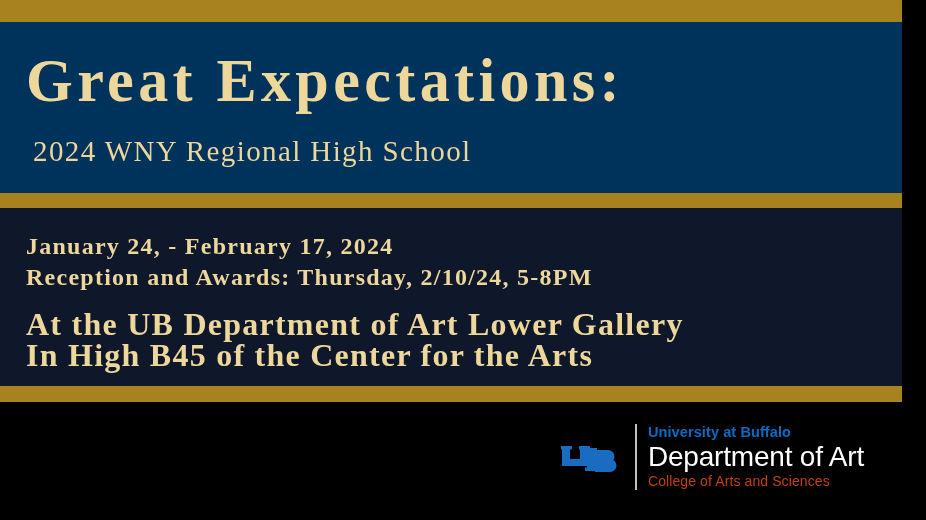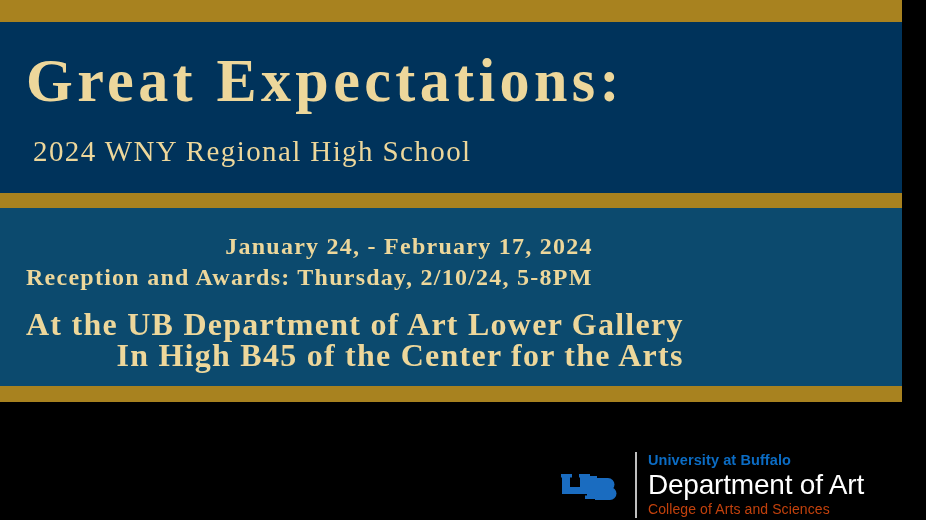--- a/index.html
+++ b/index.html
@@ -44,46 +44,44 @@
     font-size:29px;
     line-height:38px;
     letter-spacing:1.4px;
     white-space:nowrap;
     margin-left:7px;
   }
   .subtitle div{white-space:nowrap;}
 
   
   .red{
-    background:#0c4a6e;
+    background:#0f172a;
     height:178px;
     position:relative;
     box-sizing:border-box;
-    text-align:right;
   }
   .red-block-a{
     position:absolute;left:26px;top:23px;
     color:#EDD79B;font-weight:700;
     font-size:24px;line-height:31px;letter-spacing:1.25px;
     white-space:nowrap;
   }
   .red-block-b{
     position:absolute;left:26px;top:101px;
     color:#EDD79B;font-weight:700;
     font-size:32px;line-height:31px;letter-spacing:1.25px;
     white-space:nowrap;
   }
   .red-block-a div,.red-block-b div{white-space:nowrap;}
 
   
   .black{
     background:#000000;
     flex:1 1 auto;
     position:relative;
-    margin-top:28px;
   }
   .logo{
     position:absolute;
     right:38px;
     top:22px;
     display:flex;
     align-items:center;
   }
   .ub-mark{
     width:62px;height:42px;

